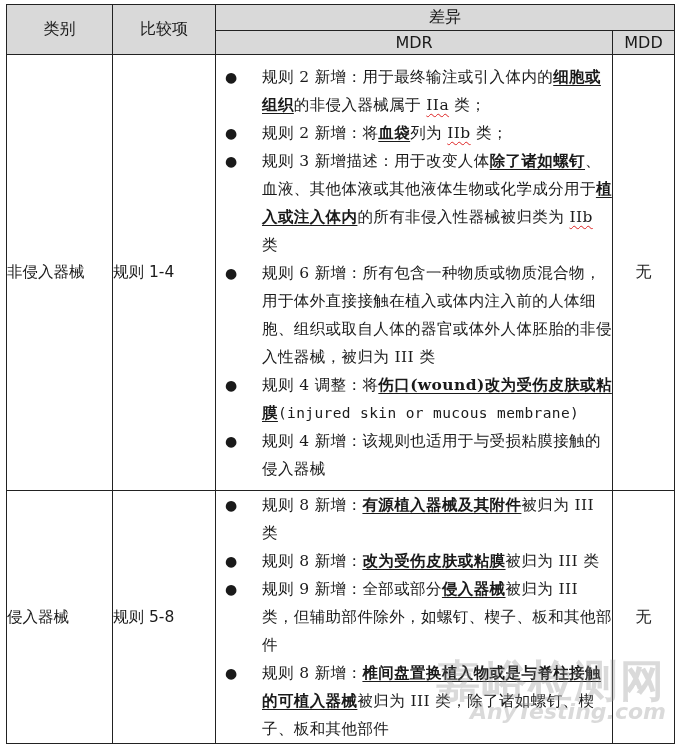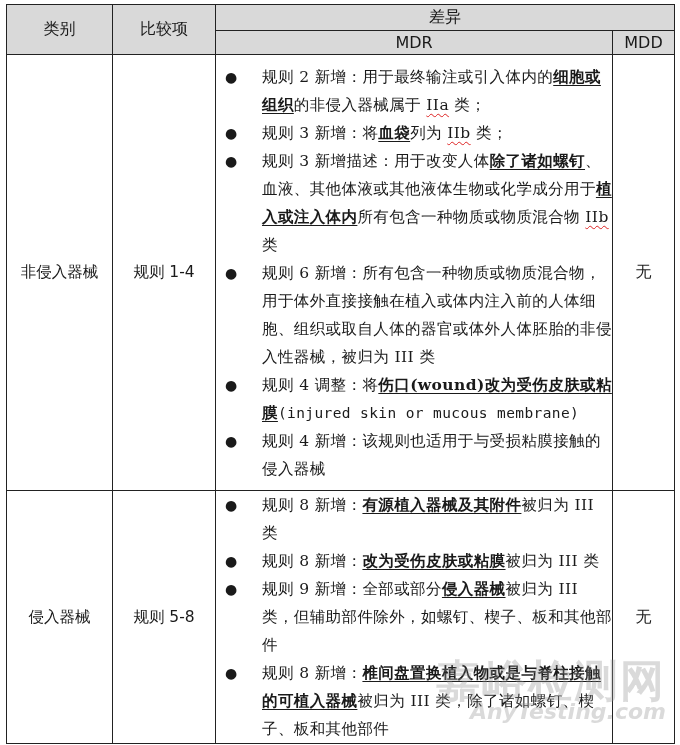--- a/index.html
+++ b/index.html
@@ -5,21 +5,21 @@
   html, body { margin: 0; padding: 0; background: #ffffff; }
   body { width: 680px; height: 745px; position: relative; overflow: hidden;
          font-family: "DejaVu Serif", "Liberation Serif", serif; color: #1a1a1a; }
   table.cmp { position: absolute; left: 6px; top: 4px; border-collapse: collapse;
               width: 668px; table-layout: fixed; }
   table.cmp td, table.cmp th { border: 1.3px solid #222; padding: 0; vertical-align: middle; }
   table.cmp th { background: #d9d9d9; font-weight: normal; font-size: 16px;
                  font-family: "DejaVu Sans", "Liberation Sans", sans-serif; text-align: center; }
   th.h-top { height: 25px; }
   th.h-sub { height: 23px; font-family: "Liberation Serif", "DejaVu Serif", serif; font-size: 15px; }
-  td.cat, td.item { text-align: center; font-size: 15.5px;
+  td.cat, td.item { font-size: 15.5px;
                     font-family: "DejaVu Sans", "Liberation Sans", sans-serif; }
   td.mdd { text-align: center; font-size: 16px;
            font-family: "DejaVu Sans", "Liberation Sans", sans-serif; }
   td.mdr { padding: 4px 10px 2px 0; vertical-align: top; }
   ul.rules { list-style: none; margin: 0; padding: 0; }
   ul.rules li { position: relative; padding-left: 46px; font-size: 15.5px;
                 line-height: 28px; letter-spacing: 0.4px; }
   ul.rules li .bullet { position: absolute; left: 9px; top: 0; font-size: 14px; }
   .u { text-decoration: underline; font-weight: bold; text-underline-offset: 3px; }
   .wavy { text-decoration: underline wavy #d22; text-underline-offset: 3px;
@@ -51,22 +51,22 @@
       <th class="h-sub">MDD</th>
     </tr>
   </thead>
   <tbody>
     <tr style="height:436px">
       <td class="cat">非侵入器械</td>
       <td class="item">规则 1-4</td>
       <td class="mdr">
         <ul class="rules">
             <li><span class="bullet">●</span><span>规则 2 新增：用于最终输注或引入体内的</span><span class="u">细胞或组织</span><span>的非侵入器械属于 </span><span class="wavy">IIa</span><span> 类；</span></li>
-            <li><span class="bullet">●</span><span>规则 3 新增：将</span><span class="u">血袋</span><span>列为 </span><span class="wavy">IIb</span><span> 类；</span></li>
-            <li><span class="bullet">●</span><span>规则 3 新增描述：用于改变人体</span><span class="u">除了诸如螺钉</span><span>、血液、其他体液或其他液体生物或化学成分用于</span><span class="u">植入或注入体内</span><span>所有包含一种物质或物质混合物 </span><span class="wavy">IIb</span><span> 类</span></li>
+            <li><span class="bullet">●</span><span>规则 2 新增：将</span><span class="u">血袋</span><span>列为 </span><span class="wavy">IIb</span><span> 类；</span></li>
+            <li><span class="bullet">●</span><span>规则 3 新增描述：用于改变人体</span><span class="u">除了诸如螺钉</span><span>、血液、其他体液或其他液体生物或化学成分用于</span><span class="u">植入或注入体内</span><span>的所有非侵入性器械被归类为 </span><span class="wavy">IIb</span><span> 类</span></li>
             <li><span class="bullet">●</span><span>规则 6 新增：所有包含一种物质或物质混合物，用于体外直接接触在植入或体内注入前的人体细胞、组织或取自人体的器官或体外人体胚胎的非侵入性器械，被归为 III 类</span></li>
             <li><span class="bullet">●</span><span>规则 4 调整：将</span><span class="u">伤口(wound)改为受伤皮肤或粘膜</span><span class="mono">(injured skin or mucous membrane)</span></li>
             <li><span class="bullet">●</span><span>规则 4 新增：该规则也适用于与受损粘膜接触的侵入器械</span></li>
           </ul>
       </td>
       <td class="mdd">无</td>
     </tr>
     <tr style="height:252px">
       <td class="cat">侵入器械</td>
       <td class="item">规则 5-8</td>

